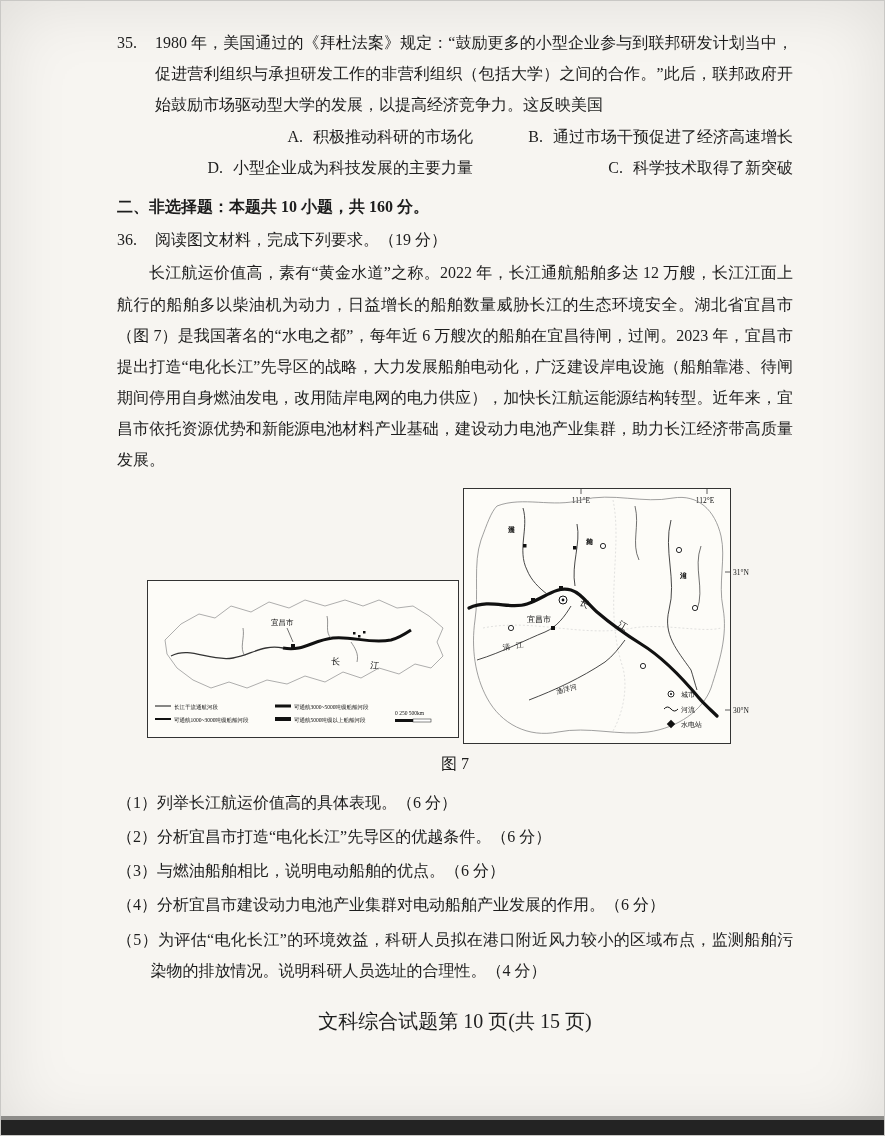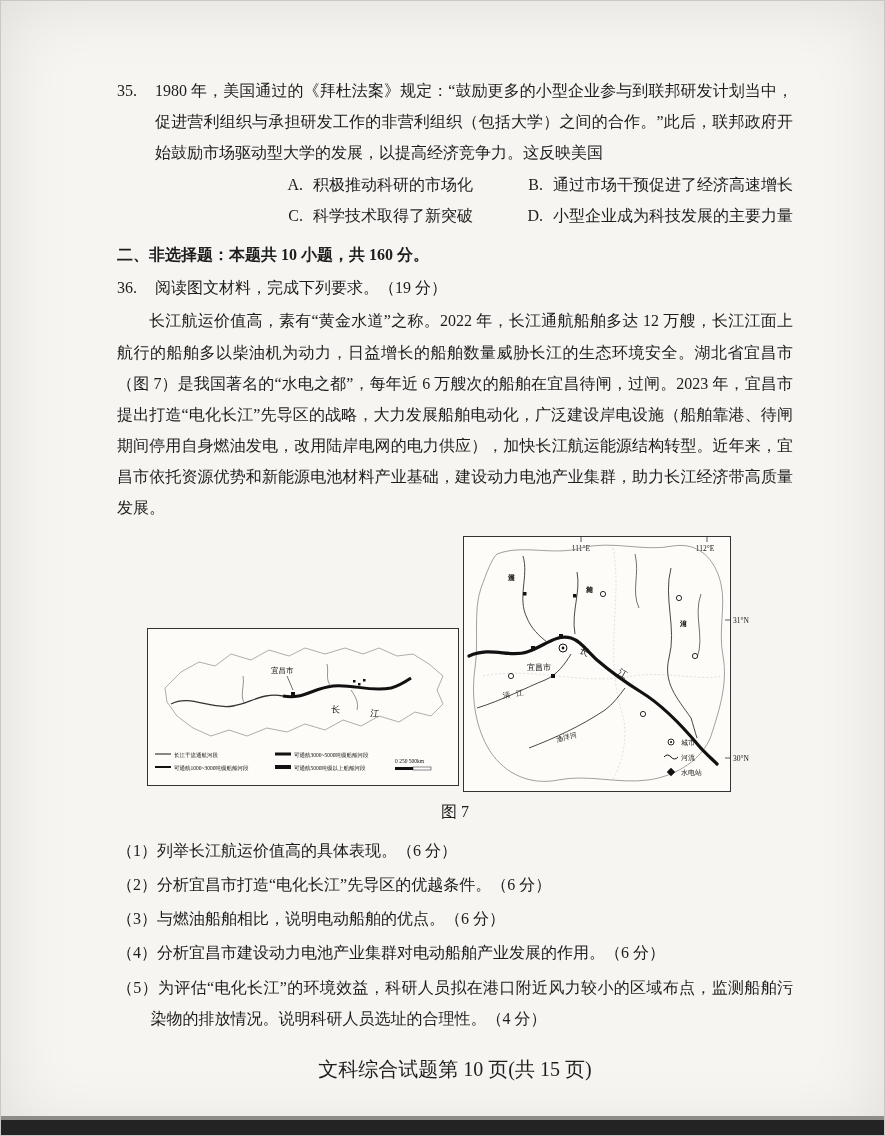--- a/index.html
+++ b/index.html
@@ -4,21 +4,21 @@
 <style>
   html,body{margin:0;padding:0;background:#b8b7b4;}
   .scan{
     position:relative;width:885px;height:1136px;margin:0 auto;
     background:#f7f5f1;overflow:hidden;box-sizing:border-box;
     border:1px solid #c9c8c5;
     box-shadow:inset 0 0 70px rgba(0,0,0,.10);
     font-family:"Liberation Serif","DejaVu Serif",serif;color:#1d1d1d;
   }
   .content{position:absolute;left:116px;top:26px;width:676px;font-size:16px;line-height:1.95;}
-  .qrow{display:flex;margin-top:48px;}
+  .qrow{display:flex;}
   .qnum{flex:0 0 38px;}
   .qtext{flex:1;text-align:justify;}
   .options{margin-left:34px;display:grid;grid-template-columns:322px 1fr;margin-bottom:8px;text-align:right;}
   .opt{white-space:nowrap;}
   .opt-label{margin-right:10px;}
   .section-heading{font-weight:bold;margin-top:6px;}
   .q36-head{margin-top:2px;}
   .passage{text-align:justify;text-indent:2em;margin-top:2px;}
   .figure{margin-top:12px;}
   .maps{display:flex;align-items:flex-end;justify-content:center;gap:4px;}
@@ -43,24 +43,24 @@
       <div class="qtext">1980 年，美国通过的《拜杜法案》规定：“鼓励更多的小型企业参与到联邦研发计划当中，促进营利组织与承担研发工作的非营利组织（包括大学）之间的合作。”此后，联邦政府开始鼓励市场驱动型大学的发展，以提高经济竞争力。这反映美国</div>
     </div>
     <div class="options">
       <div class="opt">
         <span class="opt-label">A.</span><span>积极推动科研的市场化</span>
       </div>
       <div class="opt">
         <span class="opt-label">B.</span><span>通过市场干预促进了经济高速增长</span>
       </div>
       <div class="opt">
-        <span class="opt-label">C.</span><span>科学技术取得了新突破</span>
+        <span class="opt-label">D.</span><span>小型企业成为科技发展的主要力量</span>
       </div>
       <div class="opt">
-        <span class="opt-label">D.</span><span>小型企业成为科技发展的主要力量</span>
+        <span class="opt-label">C.</span><span>科学技术取得了新突破</span>
       </div>
     </div>
 
     <div class="section-heading">二、非选择题：本题共 10 小题，共 160 分。</div>
 
     <div class="qrow q36-head">
       <div class="qnum">36.</div>
       <div class="qtext">阅读图文材料，完成下列要求。（19 分）</div>
     </div>
     <div class="passage">长江航运价值高，素有“黄金水道”之称。2022 年，长江通航船舶多达 12 万艘，长江江面上航行的船舶多以柴油机为动力，日益增长的船舶数量威胁长江的生态环境安全。湖北省宜昌市（图 7）是我国著名的“水电之都”，每年近 6 万艘次的船舶在宜昌待闸，过闸。2023 年，宜昌市提出打造“电化长江”先导区的战略，大力发展船舶电动化，广泛建设岸电设施（船舶靠港、待闸期间停用自身燃油发电，改用陆岸电网的电力供应），加快长江航运能源结构转型。近年来，宜昌市依托资源优势和新能源电池材料产业基础，建设动力电池产业集群，助力长江经济带高质量发展。</div>

